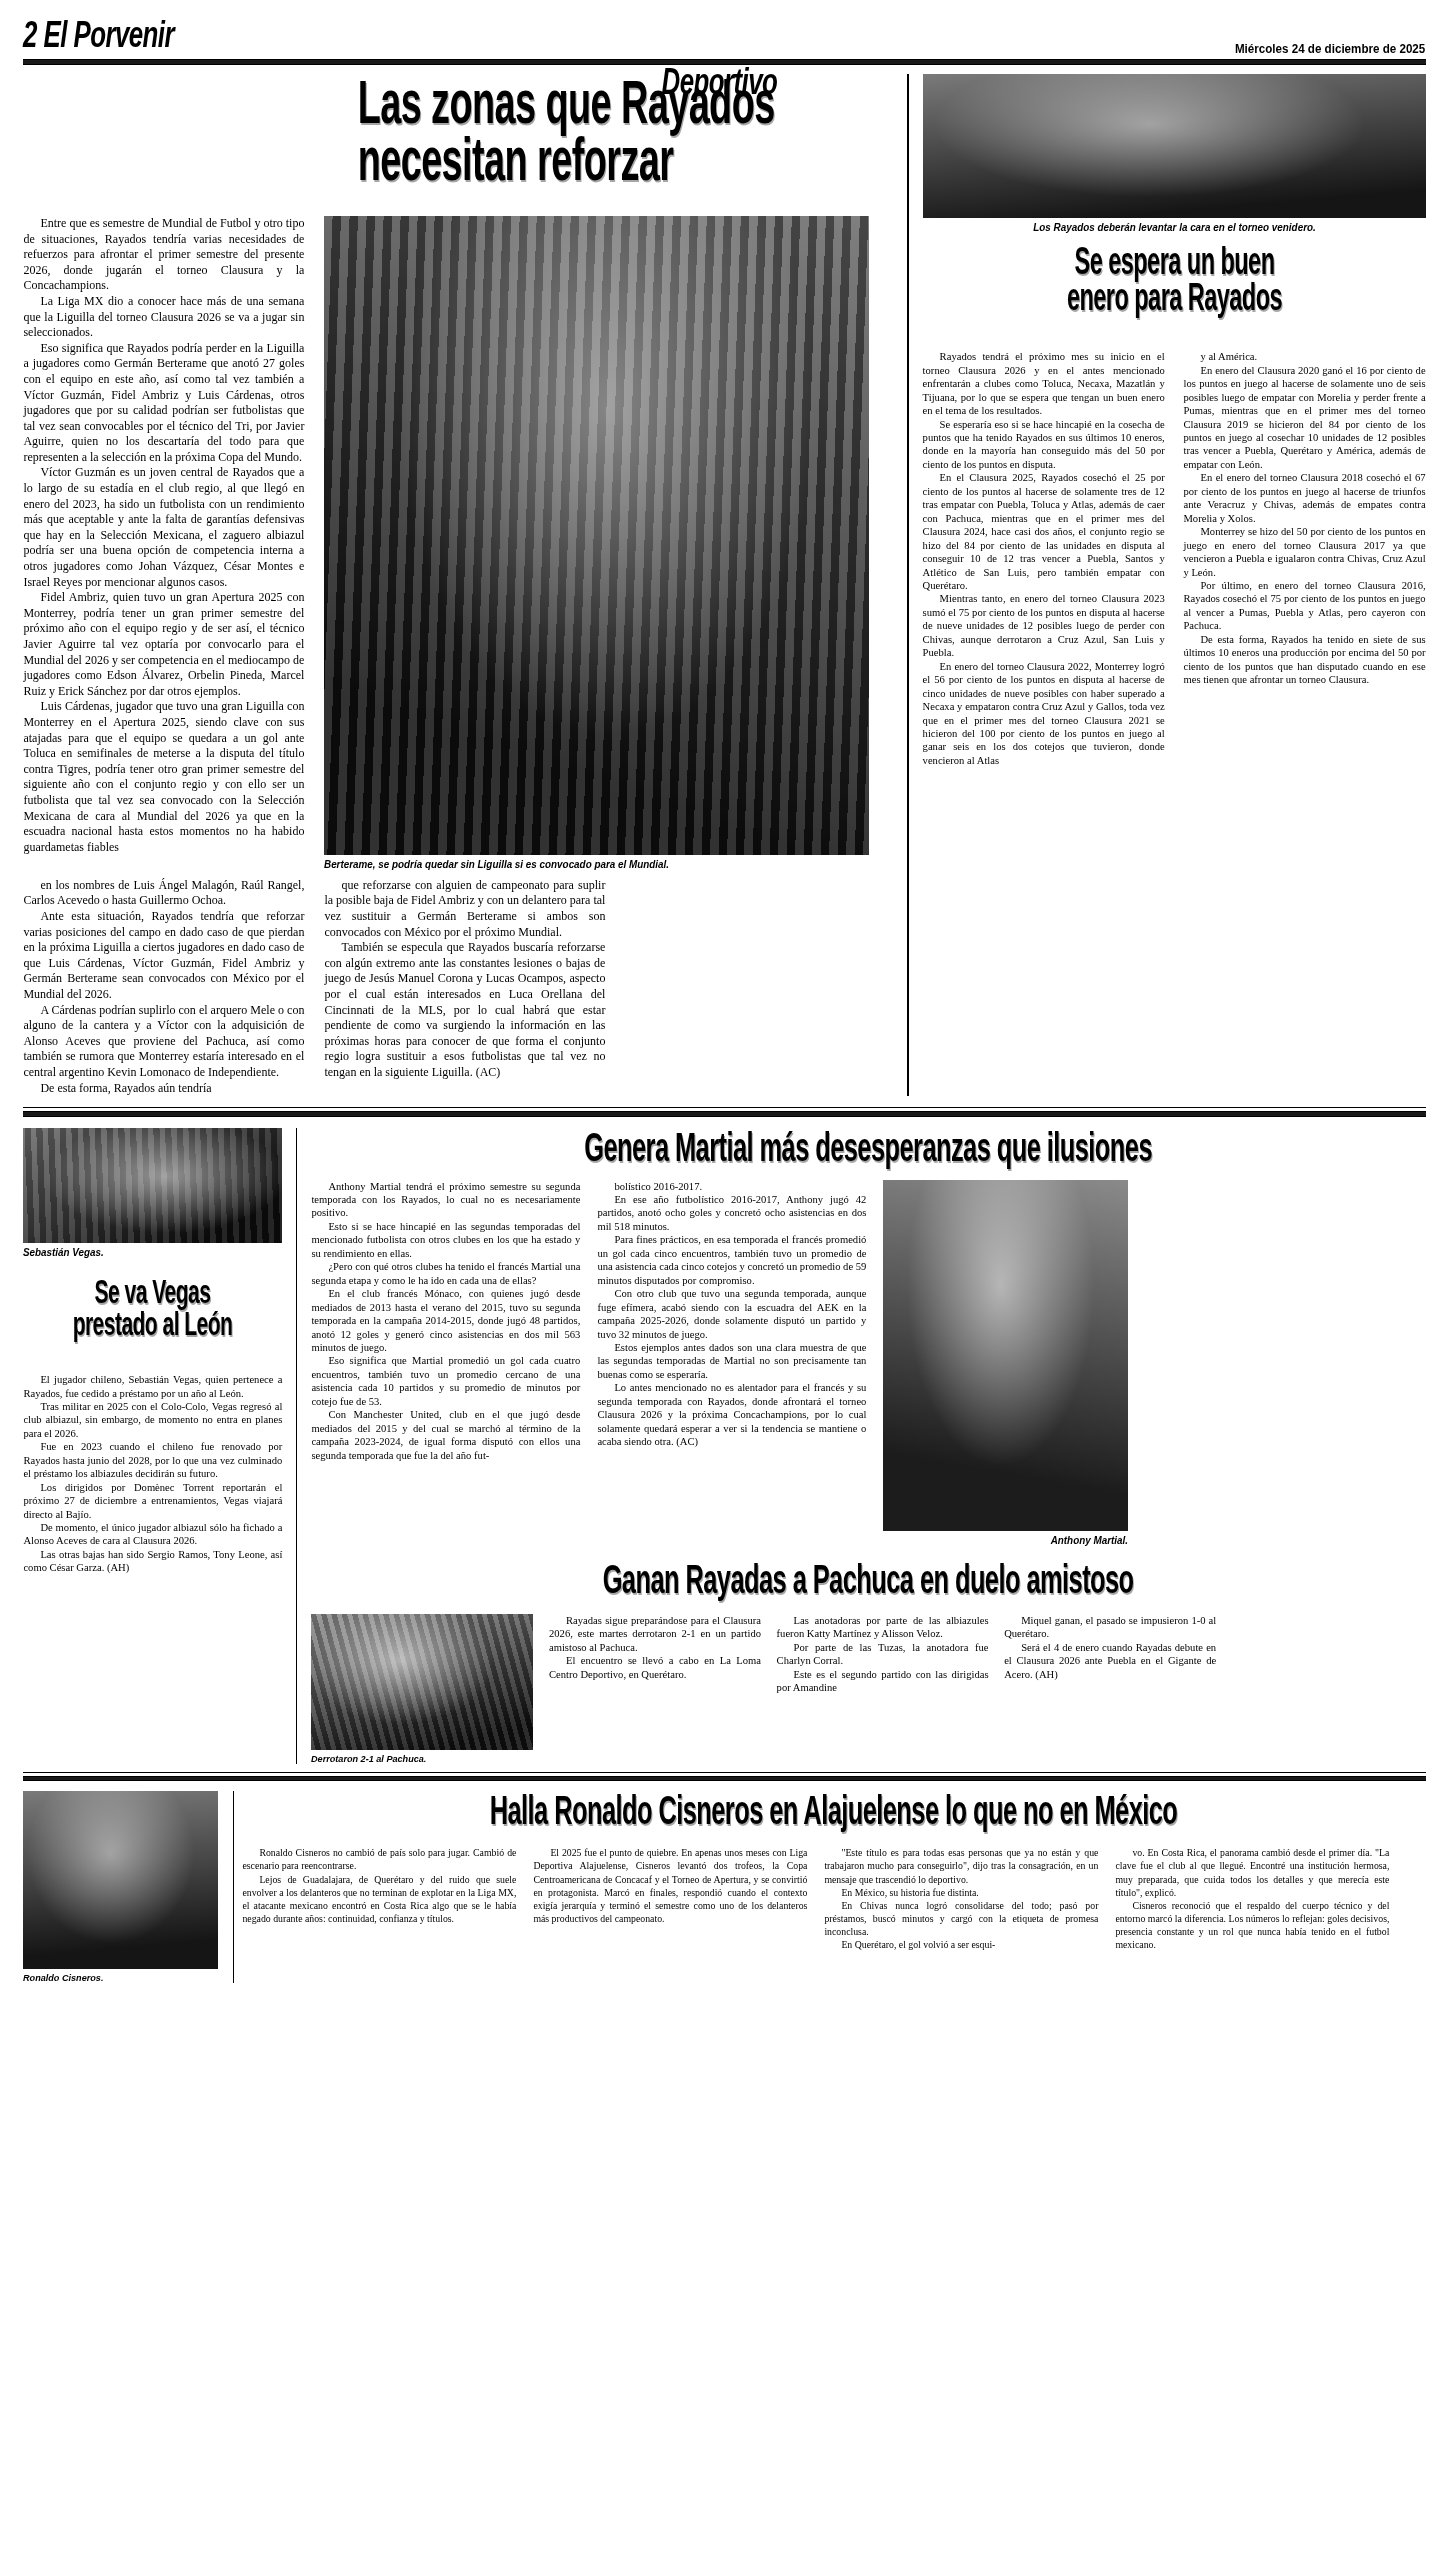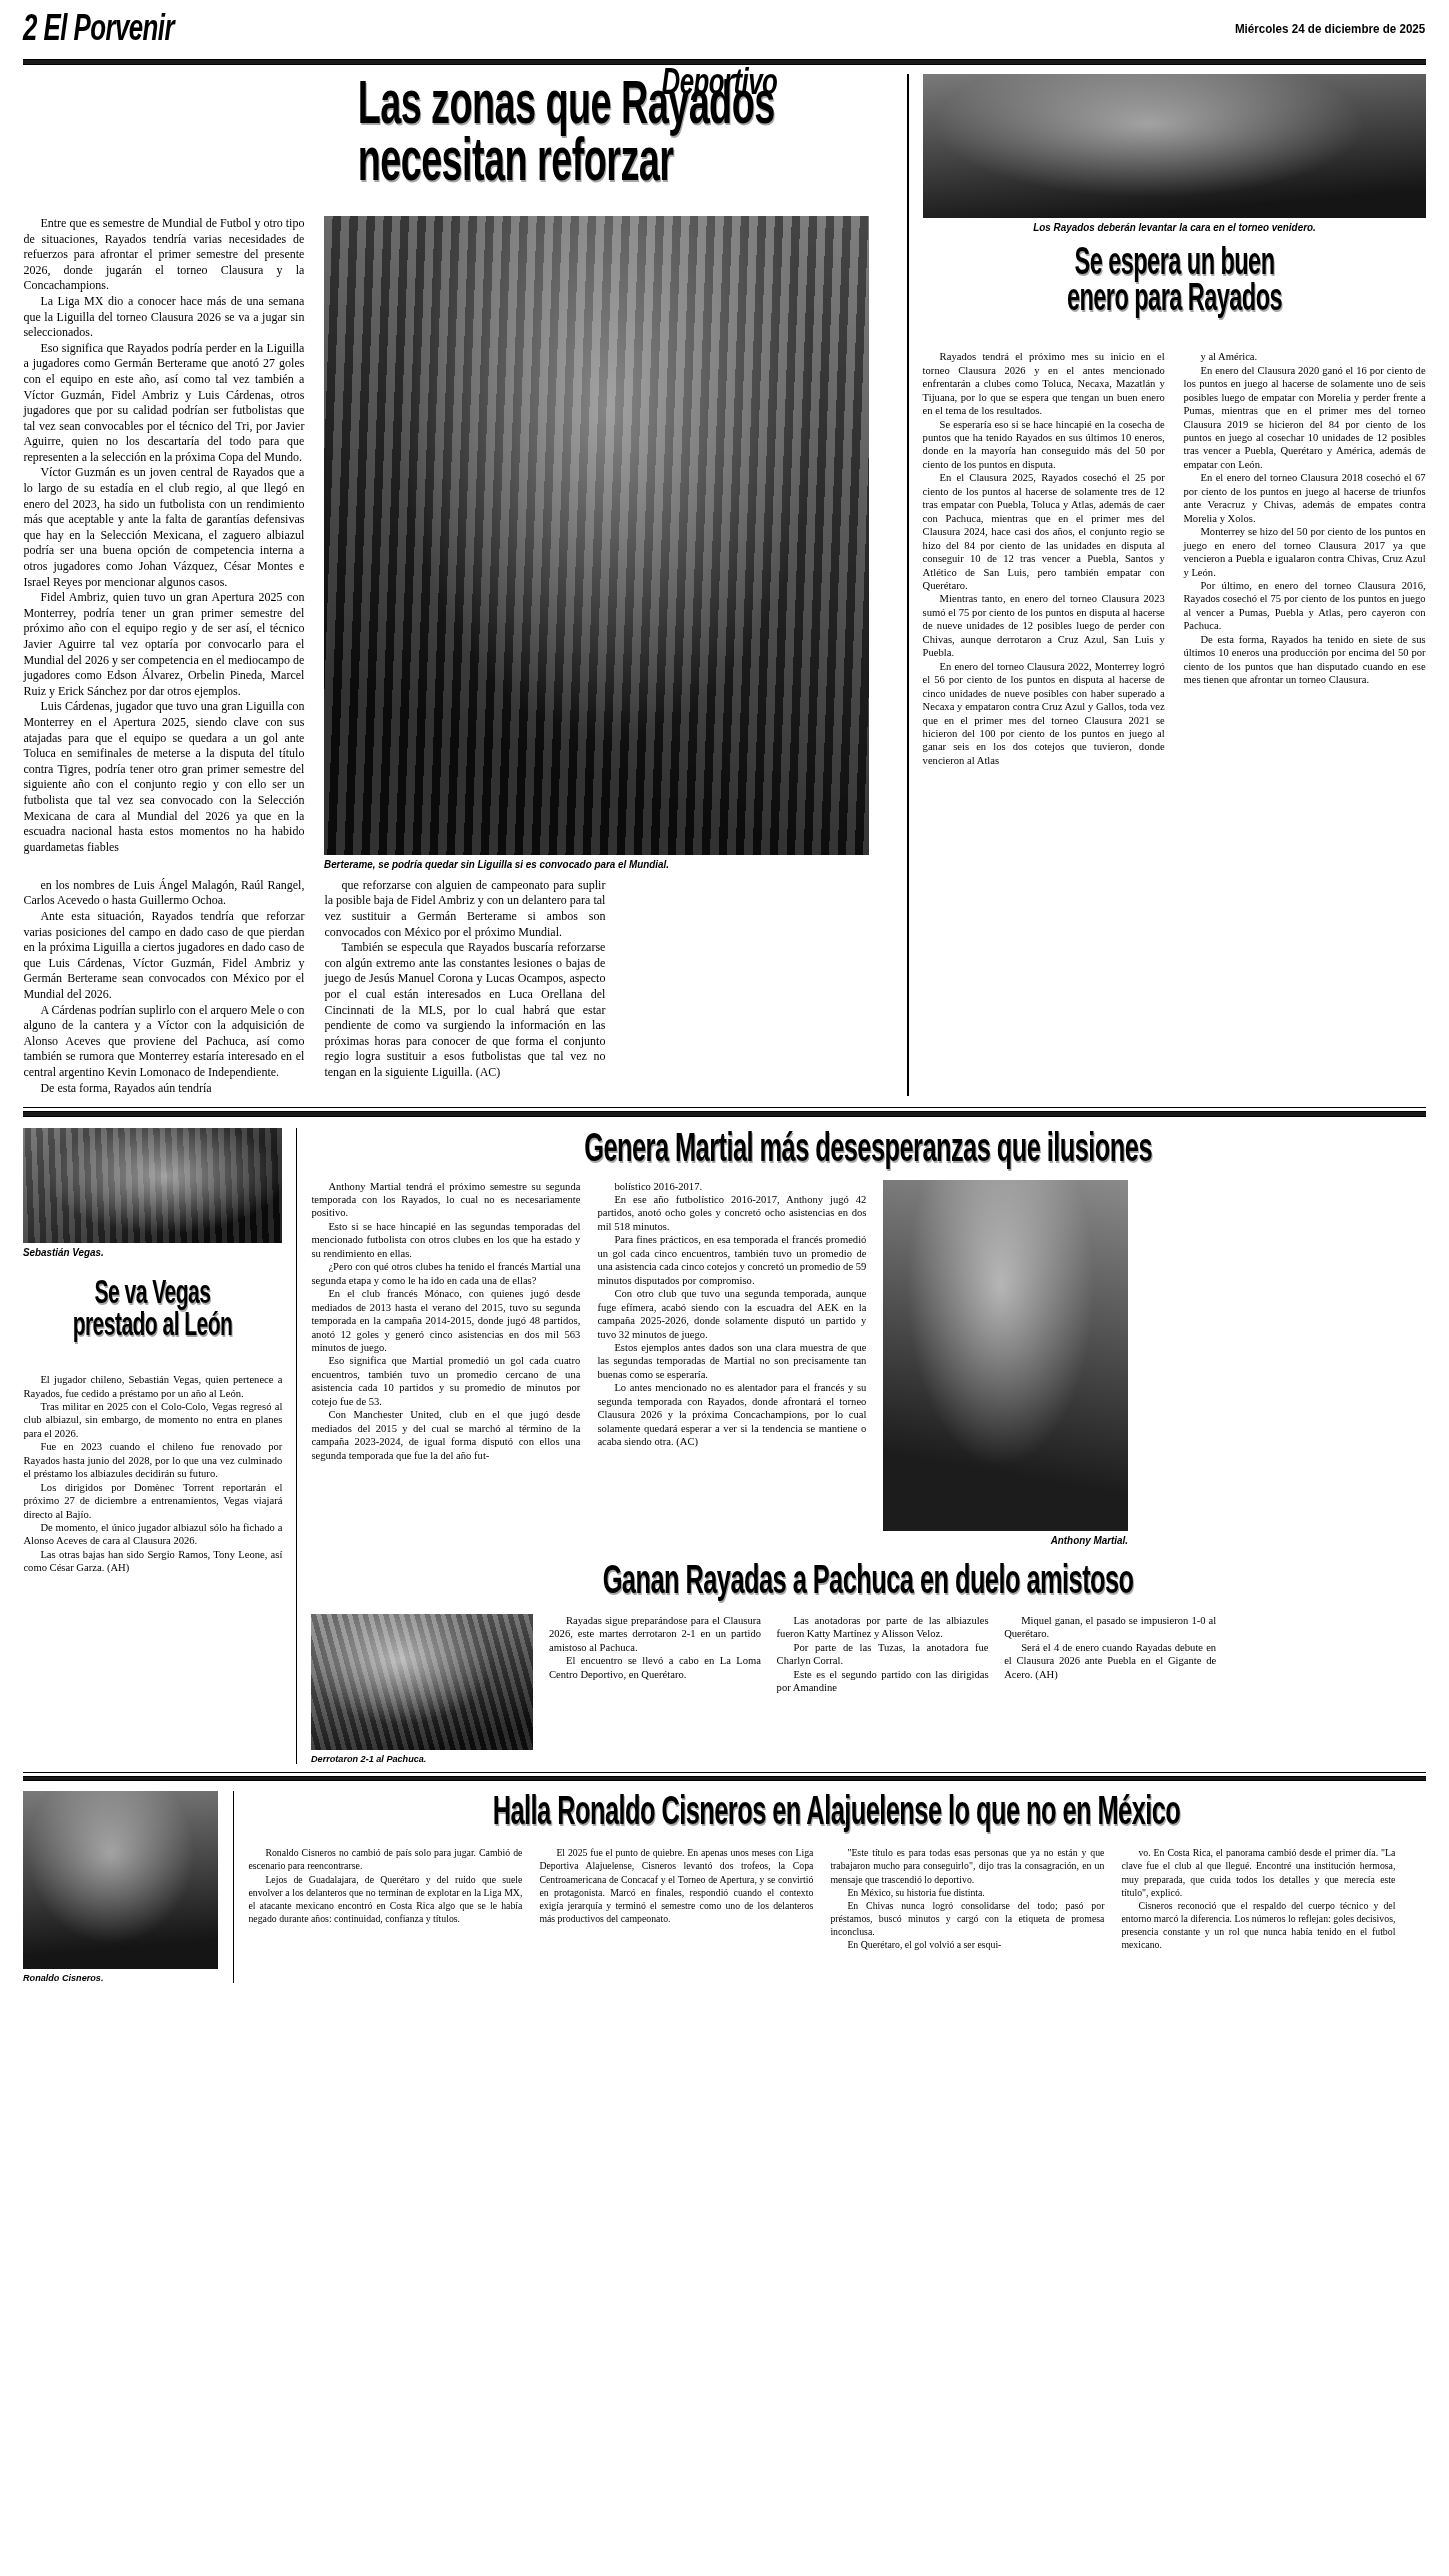--- a/index.html
+++ b/index.html
@@ -15,21 +15,21 @@
   .page {
     position: relative;
     width: 1449px;
     height: 2576px;
     padding: 0 23.4px;
   }
 
   
   .masthead {
     display: flex;
-    align-items: center;
+    align-items: flex-end;
     justify-content: space-between;
     height: 56px;
   }
   .mh-left, .mh-center {
     font-family: "Liberation Sans", sans-serif;
     font-weight: bold;
     font-style: italic;
     letter-spacing: -0.8px;
     transform: scaleX(0.72);
     transform-origin: left bottom;
@@ -180,21 +180,21 @@
 
   
   .hl-pach { font-size: 41px; }
   .pach-row { display:flex; gap: 15.6px; margin-top: 6.2px; }
   .pach-photo { width: 222px; }
   .pach-col { width: 212px; }
 
   
   .sec-bot { display:flex; padding-top: 9.4px; }
   .bot-photo-wrap { width: 210px; padding-right: 14px; }
-  .bot-main { width: 1192px; padding-left: 14px; border-left:1.6px solid #000; }
+  .bot-main { width: 1192px; padding-left: 8px; border-left:1.6px solid #000; }
   .hl-cis { font-size: 41px; }
   .cis-cols { display:flex; gap:17px; margin-top:7.8px; }
   .cis-cols .c { width: 274px; }
 </style>
 </head>
 <body>
 
 <div class="page">
 
   <div class="masthead">

